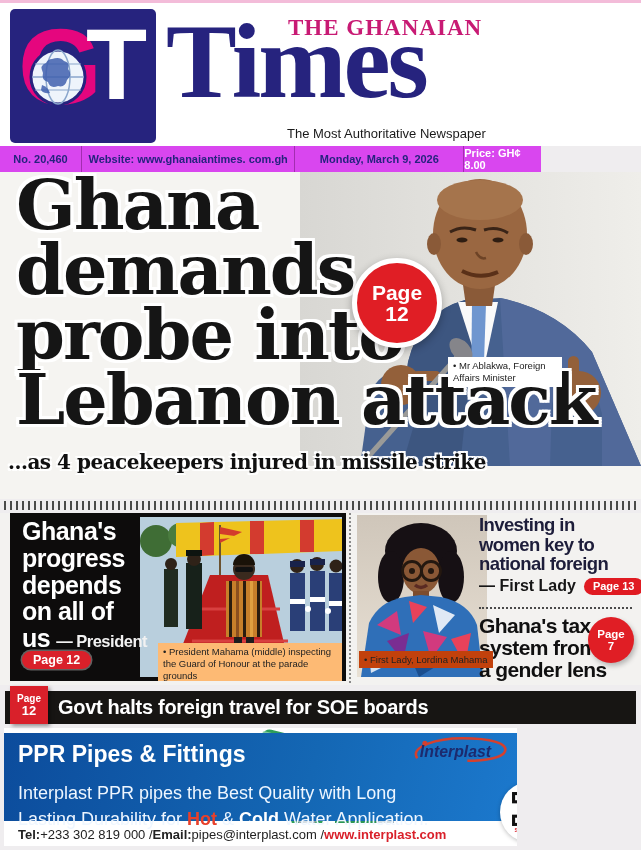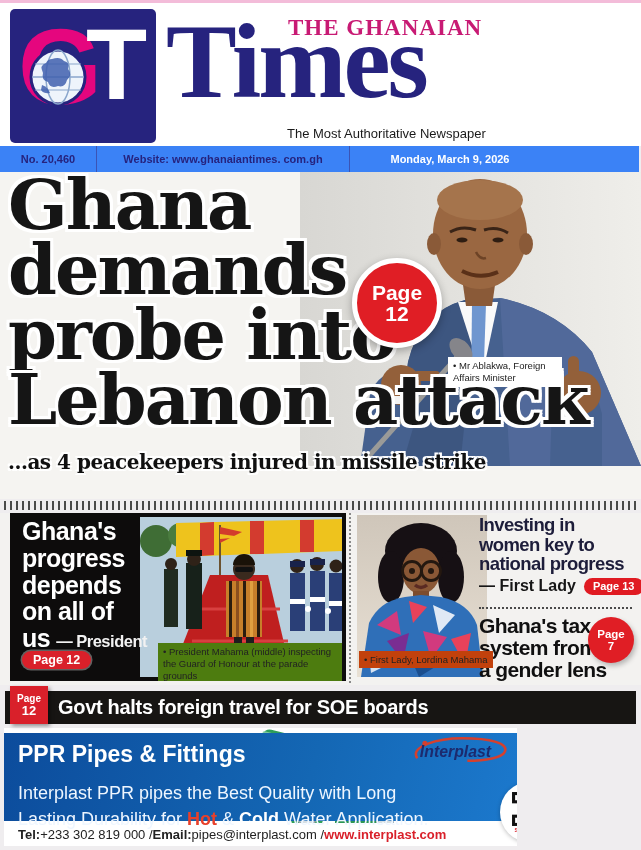--- a/index.html
+++ b/index.html
@@ -14,29 +14,29 @@
   #logo-g{left:8px;top:4px;font-size:108px;font-weight:bold;color:#e5067e;line-height:1;letter-spacing:-4px;}
   #logo-t{left:76px;top:0px;font-size:100px;font-weight:bold;color:#ffffff;line-height:1.1;}
   #logo-globe{left:18px;top:38px;width:60px;height:60px;}
   #kicker{left:288px;top:12px;font-family:"Liberation Serif",serif;font-weight:bold;
           font-size:23px;color:#c81a74;letter-spacing:1px;}
   #nameplate{left:166px;top:6px;font-family:"Liberation Serif",serif;font-weight:bold;
           font-size:106px;color:#26237e;line-height:1;letter-spacing:-3px;}
   #tagline{left:287px;top:123px;font-size:13px;color:#1a1a1a;}
 
   
-  #infobar{left:0;top:146px;width:639px;height:26px;background:#3b82f6;display:flex;align-items:center;}
+  #infobar{left:0;top:146px;width:541px;height:26px;background:#d946ef;display:flex;align-items:center;}
   .ib-cell{height:100%;display:flex;align-items:center;justify-content:center;
            font-size:11px;font-weight:bold;color:#26237e;border-right:1px solid rgba(60,0,60,.35);}
   .ib-cell:last-child{border-right:none;color:#ffffff;}
 
   
   #hero{left:0;top:172px;width:641px;height:327px;background:#f5f4f1;overflow:hidden;}
   #minister-photo{right:0;top:0;width:341px;height:294px;}
-  #headline{left:8px;top:0px;z-index:3;}
+  #headline{left:16px;top:0px;z-index:3;}
   #headline .hl{display:block;font-family:"DejaVu Serif","Liberation Serif",serif;font-weight:bold;
      font-size:70px;line-height:.93;letter-spacing:-2px;color:#151515;white-space:nowrap;
      text-shadow:-3px -3px 0 #fff,3px -3px 0 #fff,-3px 3px 0 #fff,3px 3px 0 #fff,
                  -3px 0 0 #fff,3px 0 0 #fff,0 -3px 0 #fff,0 3px 0 #fff;}
   #hero-badge{left:352px;top:86px;width:90px;height:90px;border-radius:50%;background:#e01e25;
      border:5px solid #ffffff;z-index:4;display:flex;flex-direction:column;align-items:center;
      justify-content:center;color:#fff;font-weight:bold;font-size:21px;line-height:1.02;
      box-shadow:0 3px 8px rgba(0,0,0,.3);}
   #hero-caption{left:448px;top:185px;width:114px;background:#ffffff;padding:3px 5px;
      font-size:9.5px;line-height:1.25;color:#222;z-index:5;}
@@ -51,21 +51,21 @@
   #mid{left:0;top:513px;width:641px;height:172px;background:#f3f2f0;}
   #left-card{left:10px;top:0;width:336px;height:168px;background:#0d0c0c;overflow:hidden;}
   #parade-photo{left:130px;top:4px;width:202px;height:160px;}
   #lc-text{left:12px;top:5px;color:#fff;font-weight:bold;font-size:25px;line-height:1.07;
      letter-spacing:-.5px;z-index:2;}
   #lc-text .lcl{display:block;white-space:nowrap;}
   #lc-end{font-size:25px;}
   #lc-attr{font-size:16.5px;color:#f2f2f2;margin-left:6px;}
   #lc-badge{left:12px;top:138px;background:#d9202a;color:#fff;font-weight:bold;font-size:12.5px;
      padding:2px 11px;border-radius:9px;z-index:2;box-shadow:0 0 0 1.5px rgba(255,255,255,.35);}
-  #lc-caption{left:148px;top:130px;width:184px;background:#4d7c0f;padding:3px 5px;font-size:9.5px;
+  #lc-caption{left:148px;top:130px;width:184px;background:#fdba74;padding:3px 5px;font-size:9.5px;
      line-height:1.25;color:#222;z-index:3;}
   #v-dots{left:349px;top:0;height:170px;border-left:2.5px dotted #8a8a8a;}
   #fl-photo{left:357px;top:2px;width:130px;height:162px;}
   #fl-caption{left:359px;top:138px;background:#c2410c;padding:3px 5px;font-size:9.5px;color:#222;z-index:3;}
   #rt-head{left:479px;top:2px;z-index:2;}
   #rt-head .rtl{display:block;font-weight:bold;font-size:18.5px;line-height:1.06;
      letter-spacing:-.6px;color:#1d1d3a;white-space:nowrap;}
   #rt-attr-row{left:479px;top:64px;width:156px;display:flex;align-items:center;gap:8px;}
   #rt-attr{font-weight:bold;font-size:16px;color:#161616;white-space:nowrap;}
   #rt-badge{background:#e01b22;color:#fff;font-weight:bold;font-size:11px;padding:2.5px 9px;
@@ -129,20 +129,21 @@
     </div>
     <div id="kicker" class="abs">THE GHANAIAN</div>
     <div id="nameplate" class="abs">Times</div>
     <div id="tagline" class="abs">The Most Authoritative Newspaper</div>
   </div>
 
   <div id="infobar" class="abs">
     <div class="ib-cell" style="width:97px">No. 20,460</div>
     <div class="ib-cell" style="width:253px">Website: www.ghanaiantimes. com.gh</div>
     <div class="ib-cell" style="width:200px">Monday, March 9, 2026</div>
+    <div class="ib-cell" style="width:91px">Price: GH¢ 8.00</div>
   </div>
 
   <div id="hero" class="abs">
     <svg id="minister-photo" class="abs" viewBox="0 0 341 294">
       <defs>
         <linearGradient id="mbg" x1="0" y1="0" x2="1" y2="0">
           <stop offset="0" stop-color="#d8d7d3"></stop>
             <stop offset="1" stop-color="#efeeea"></stop>
         </linearGradient>
       </defs>
@@ -285,21 +286,21 @@
       <path d="M66 116 L90 122 L74 144 Z" fill="#d23a7e"></path>
       <path d="M94 124 L114 118 L108 150 Z" fill="#e8425a"></path>
       <path d="M12 140 L30 150 L14 158 Z" fill="#ffffff" opacity=".8"></path>
       <path d="M56 148 L78 152 L62 162 Z" fill="#1b4f8f"></path>
     </svg>
     <div id="fl-caption" class="abs">• First Lady, Lordina Mahama</div>
 
     <div id="rt-head" class="abs">
       <span class="rtl">Investing in</span>
       <span class="rtl">women key to</span>
-      <span class="rtl">national progress</span>
+      <span class="rtl">national foreign</span>
     </div>
     <div id="rt-attr-row" class="abs">
       <span id="rt-attr">— First Lady</span>
       <span id="rt-badge">Page 13</span>
     </div>
     <div id="r-dotted" class="abs"></div>
     <div id="rb-head" class="abs">
       <span class="rbl">Ghana's tax</span>
       <span class="rbl">system from</span>
       <span class="rbl">a gender lens</span>

